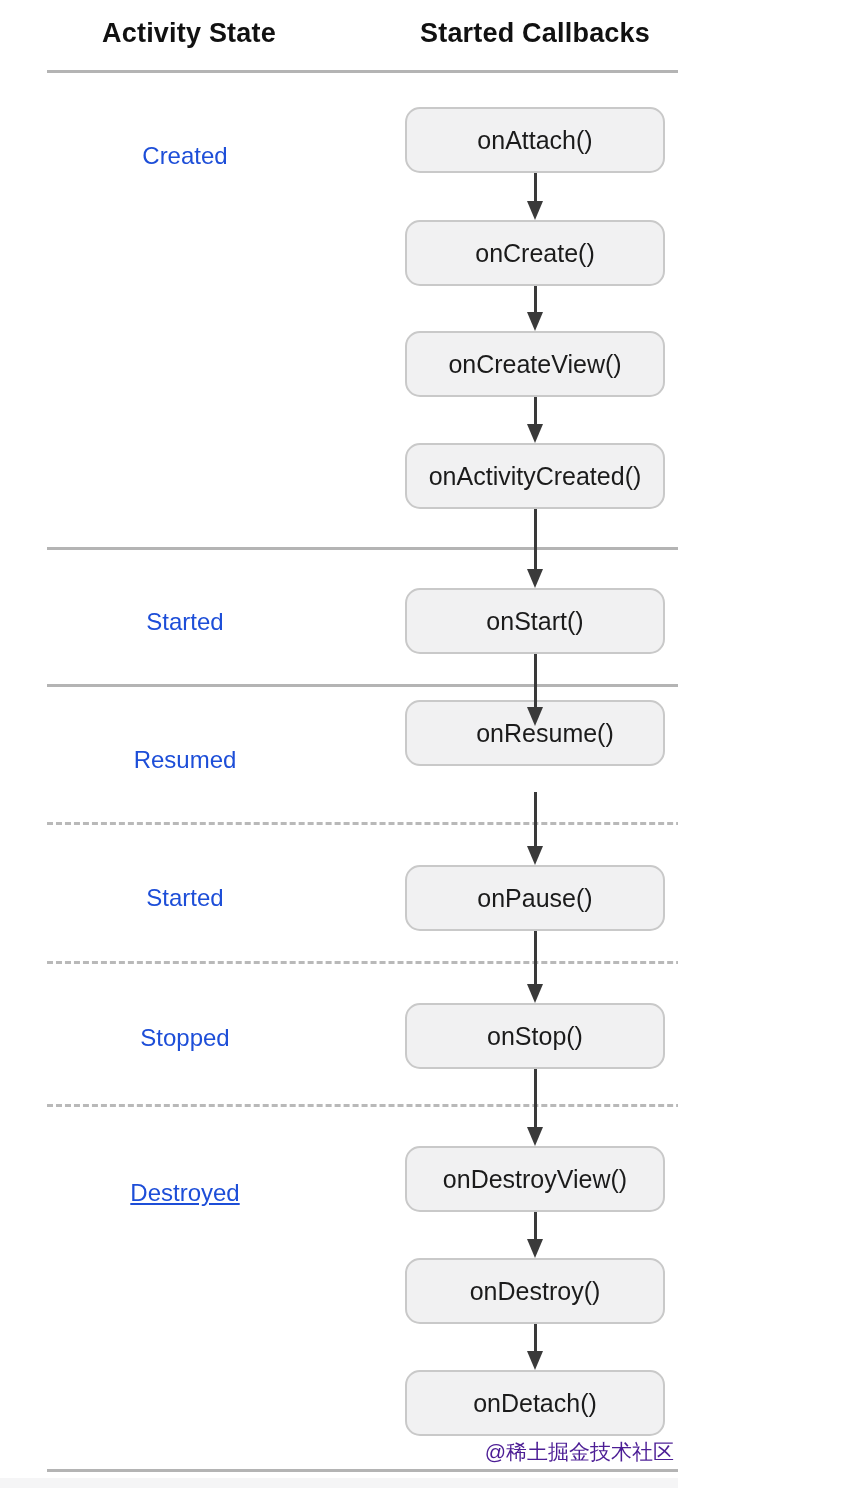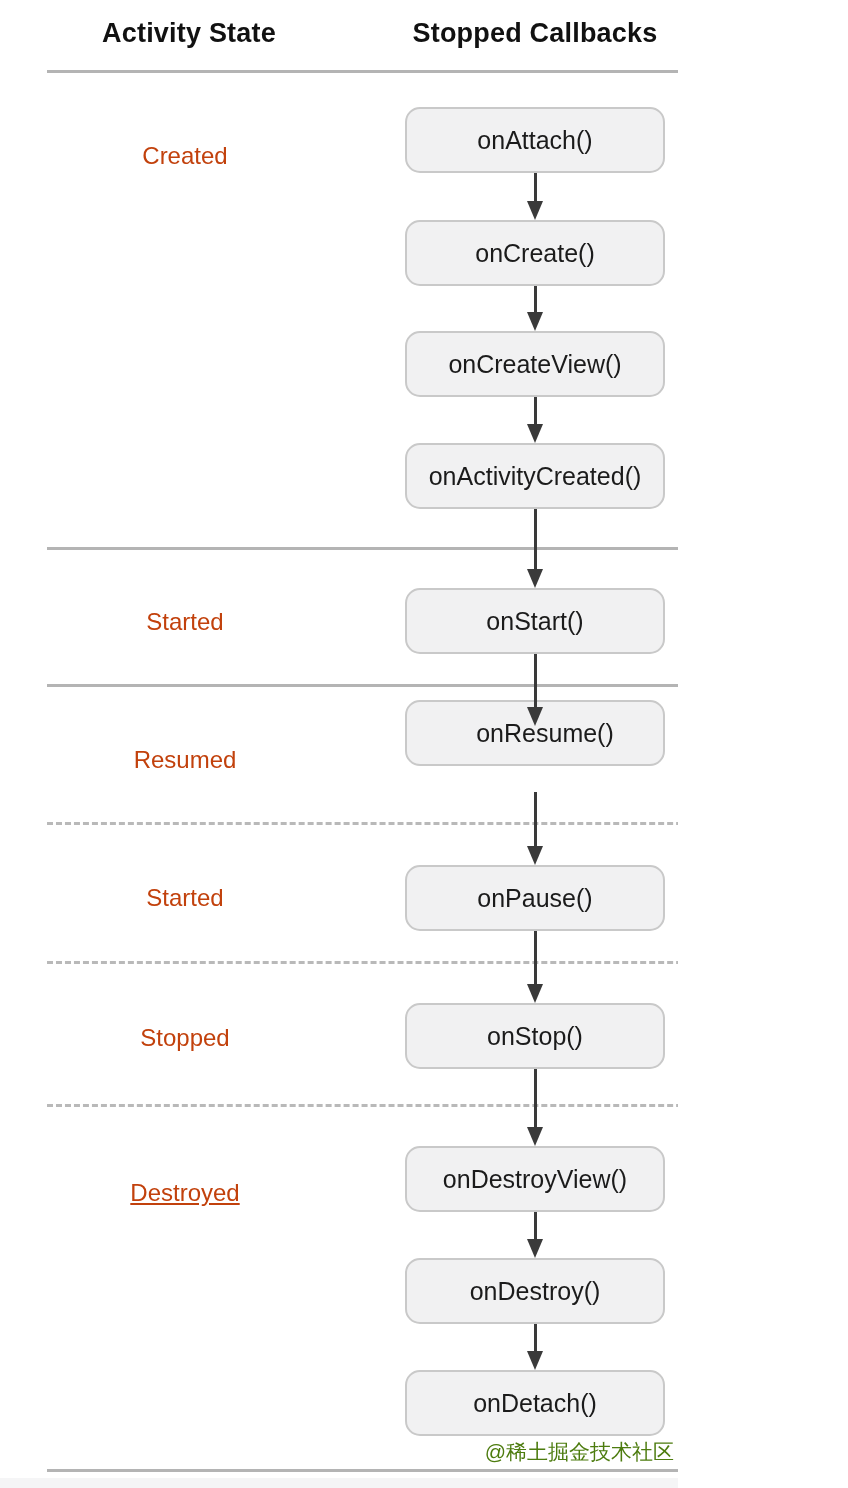--- a/index.html
+++ b/index.html
@@ -32,21 +32,21 @@
   }
   .divider--dashed {
     border-top: 3px dashed #b9b9b9;
   }
   .state-label {
     position: absolute;
     left: 85px;
     width: 200px;
     text-align: center;
     font-size: 24px;
-    color: #c2410c;
+    color: #1d4ed8;
   }
   .cb-box {
     position: absolute;
     left: 405px;
     width: 260px;
     height: 66px;
     background: #f1f1f2;
     border: 2px solid #c9c9c9;
     border-radius: 15px;
     box-sizing: border-box;
@@ -79,38 +79,38 @@
     border-right: 8px solid transparent;
     border-top: 19px solid #3a3a3a;
   }
   .watermark {
     position: absolute;
     right: 4px;
     top: 1438px;
     width: 400px;
     text-align: right;
     font-size: 21px;
-    color: #4d7c0f;
+    color: #4c1d95;
   }
   .footer-strip {
     position: absolute;
     left: 0;
     bottom: 0;
     width: 848px;
     height: 10px;
     background: #f5f5f6;
   }
 </style>
 </head>
 <body>
 
 <div class="canvas">
 
   <div class="col-header" style="left:89px; top:18px; width:200px;">Activity State</div>
-  <div class="col-header" style="left:385px; top:18px; width:300px;">Stopped Callbacks</div>
+  <div class="col-header" style="left:385px; top:18px; width:300px;">Started Callbacks</div>
 
   <div class="divider" style="top:70px;"></div>
   <div class="divider" style="top:547px;"></div>
   <div class="divider" style="top:684px;"></div>
   <div class="divider divider--dashed" style="top:822px;"></div>
   <div class="divider divider--dashed" style="top:961px;"></div>
   <div class="divider divider--dashed" style="top:1104px;"></div>
   <div class="divider" style="top:1469px;"></div>
 
   <div class="state-label" style="top:142px;">Created</div>

